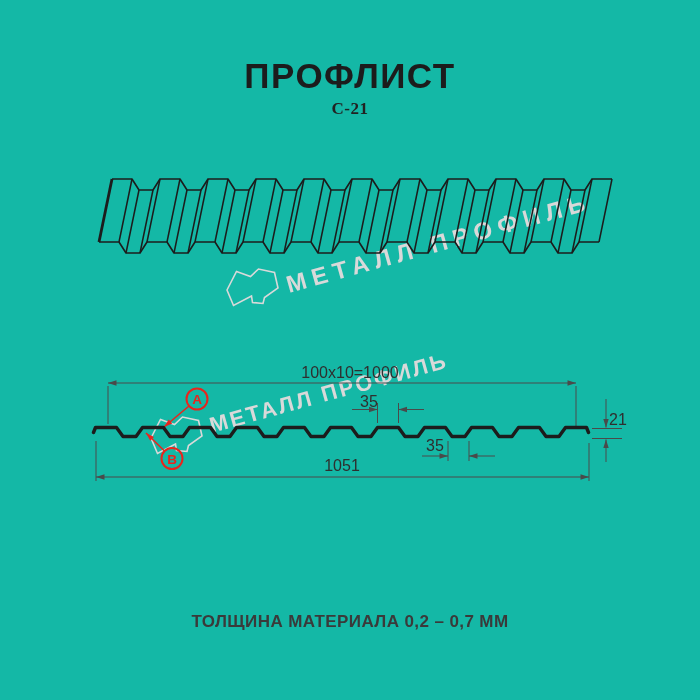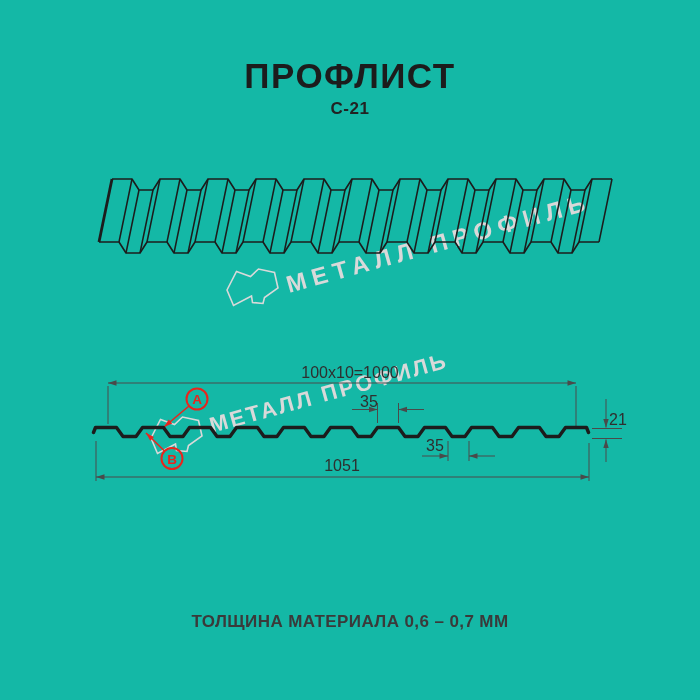--- a/index.html
+++ b/index.html
@@ -1,21 +1,21 @@
 <!DOCTYPE html>
 <html><head>
 <meta charset="utf-8">
 <style>
   html,body{margin:0;padding:0;background:#fff;}
   .page{position:relative;width:700px;height:700px;background:#14b8a6;overflow:hidden;
         font-family:"Liberation Sans",sans-serif;}
   .title{position:absolute;left:0;top:56px;width:700px;text-align:center;
          font-size:35px;font-weight:700;letter-spacing:1.5px;color:#1c1c1c;}
   .subtitle{position:absolute;left:0;top:99px;width:700px;text-align:center;
-            font-size:17px;font-weight:700;letter-spacing:.5px;color:#222;}
+            font-size:17px;font-weight:700;letter-spacing:.5px;color:#222;font-family:Liberation Serif, serif;}
   .footer{position:absolute;left:0;top:612px;width:700px;text-align:center;
           font-size:17px;font-weight:700;letter-spacing:.4px;color:#3a3a3a;}
   svg text{font-family:"Liberation Sans",sans-serif;}
   .dimtxt{font-size:16px;fill:#2f2f2f;}
   .redtxt{font-size:13.5px;font-weight:700;}
   .wmtxt{font-weight:700;}
 </style>
 </head>
 <body>
 
@@ -128,14 +128,14 @@
     <text class="dimtxt" x="342" y="471" text-anchor="middle">1051</text>
 
     <g id="callouts">
       <circle id="cA" cx="197" cy="399" r="10.5" fill="none" stroke-width="2" stroke="#e8251d"></circle>
       <text class="redtxt" x="197" y="404" text-anchor="middle" fill="#e8251d">А</text>
       <circle id="cB" cx="172" cy="458.5" r="10.5" fill="none" stroke-width="2" stroke="#e8251d"></circle>
       <text class="redtxt" x="172" y="463.5" text-anchor="middle" fill="#e8251d">В</text>
     </g>
   </svg>
 
-  <div class="footer">ТОЛЩИНА МАТЕРИАЛА 0,6 – 0,7 ММ</div>
+  <div class="footer">ТОЛЩИНА МАТЕРИАЛА 0,2 – 0,7 ММ</div>
 </div>
 
 </body></html>

